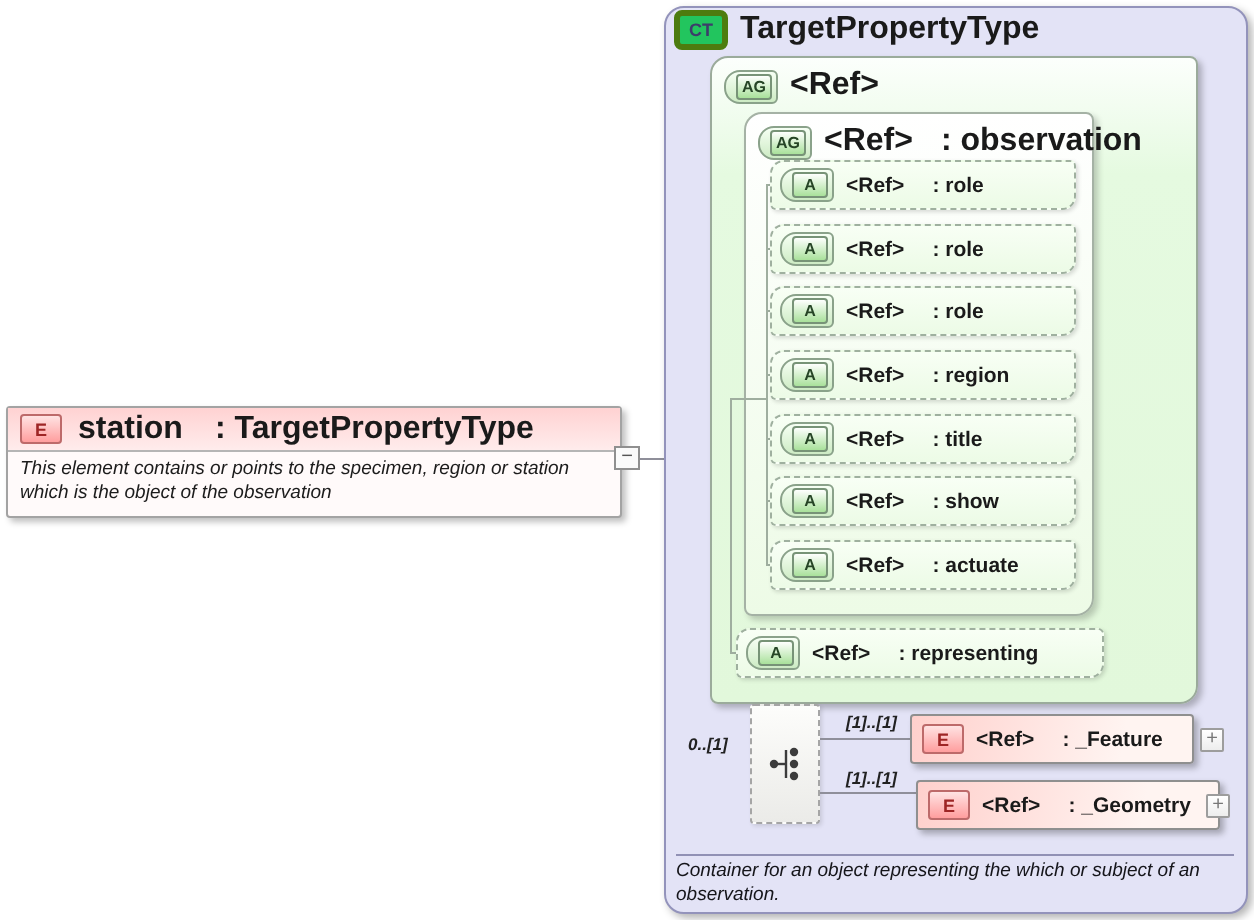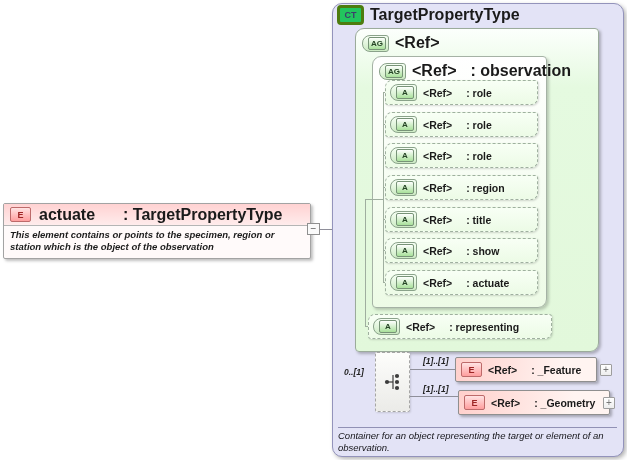--- a/index.html
+++ b/index.html
@@ -7,28 +7,28 @@
          font-family:"Liberation Sans",sans-serif;overflow:hidden;}
   .line{position:absolute;background:#8f8f9a;}
   .gline{position:absolute;background:#9fae9f;}
 
   
   .src-el{position:absolute;left:3px;top:203px;width:306px;height:54px;
     background:#fffafa;border:1px solid #a3a3a3;border-radius:2px;
     box-shadow:2px 2px 3px rgba(0,0,0,.25);}
   .src-head{height:21px;display:flex;align-items:center;padding:0 6px;
     background:linear-gradient(#ffd2d2,#ffecec);border-bottom:1px solid #b5b5b5;}
-  .src-ann{padding:3px 6px 0 6px;font-style:italic;font-size:9.5px;line-height:1.3;color:#1c1c1c;font-weight:bold;}
+  .src-ann{padding:3px 6px 0 6px;font-style:italic;font-size:9.5px;line-height:1.3;color:#1c1c1c;}
 
   .badge-e{width:19px;height:13px;display:flex;align-items:center;justify-content:center;
     background:linear-gradient(#ffe3e3,#ff9e9e);border:1px solid #bd6a6a;border-radius:2px;
     font-size:9px;font-weight:bold;color:#9e2525;flex:0 0 auto;}
   .lbl{font-size:16px;font-weight:bold;color:#1a1a1a;white-space:pre;}
   .lbl-sm{font-size:10.5px;font-weight:bold;color:#1a1a1a;white-space:pre;}
-  .ml8{margin-left:8px;} .ml16{margin-left:28px;text-align:right;} .ml6{margin-left:6px;} .ml14{margin-left:14px;}
+  .ml8{margin-left:8px;} .ml16{margin-left:16px;text-align:right;} .ml6{margin-left:6px;} .ml14{margin-left:14px;}
 
   .toggle{position:absolute;left:307px;top:223px;width:13px;height:12px;
     background:#fafafa;border:1px solid #8f8f8f;box-sizing:border-box;
     font-size:10px;line-height:9px;text-align:center;color:#555;}
 
   
   .ct-box{position:absolute;left:332px;top:3px;width:290px;height:452px;
     background:#e3e3f6;border:1px solid #9393bb;border-radius:10px;
     box-shadow:2px 2px 4px rgba(0,0,0,.3);}
   .ct-head{position:absolute;left:337px;top:5px;display:flex;align-items:center;}
@@ -86,21 +86,21 @@
     font-size:9.5px;font-style:italic;line-height:1.25;color:#15151a;}
 </style>
 </head>
 <body>
 
 <div id="stage">
 
   <div class="src-el">
     <div class="src-head">
       <span class="badge-e">E</span>
-      <span class="lbl ml8">actuate</span>
+      <span class="lbl ml8">station</span>
       <span class="lbl ml16">: TargetPropertyType</span>
     </div>
     <div class="src-ann">This element contains or points to the specimen, region or station which is the object of the observation</div>
   </div>
 
   <div class="toggle">−</div>
 
   <div class="line" style="left:320px;top:229px;width:23px;height:1px"></div>
   <div class="line" style="left:343px;top:190px;width:1px;height:194px"></div>
   <div class="line" style="left:343px;top:190px;width:12px;height:1px"></div>
@@ -226,15 +226,15 @@
   <div class="expander" style="left:600px;top:364px">+</div>
 
   <div class="ref-el" style="left:458px;top:390px;width:152px">
     <span class="badge-e">E</span>
     <span class="lbl-sm ml6">&lt;Ref&gt;</span>
     <span class="lbl-sm ml14">: _Geometry</span>
   </div>
   <div class="expander" style="left:603px;top:397px">+</div>
 
   <div class="line" style="left:338px;top:427px;width:279px;height:1px;background:#9191b5"></div>
-  <div class="ct-footer">Container for an object representing the target or element of an observation.</div>
+  <div class="ct-footer">Container for an object representing the which or subject of an observation.</div>
 
 </div>
 
 </body></html>

